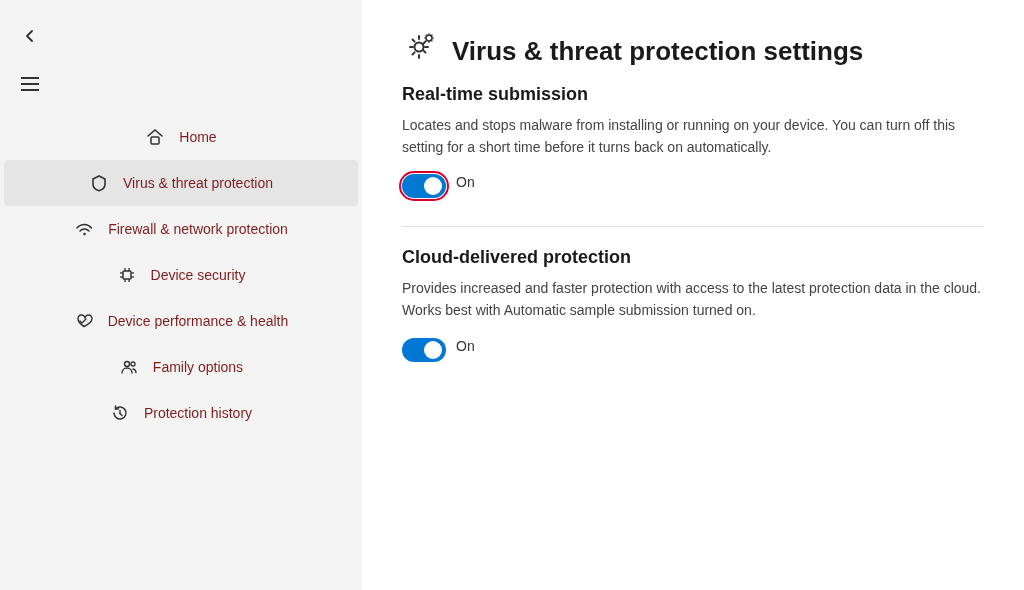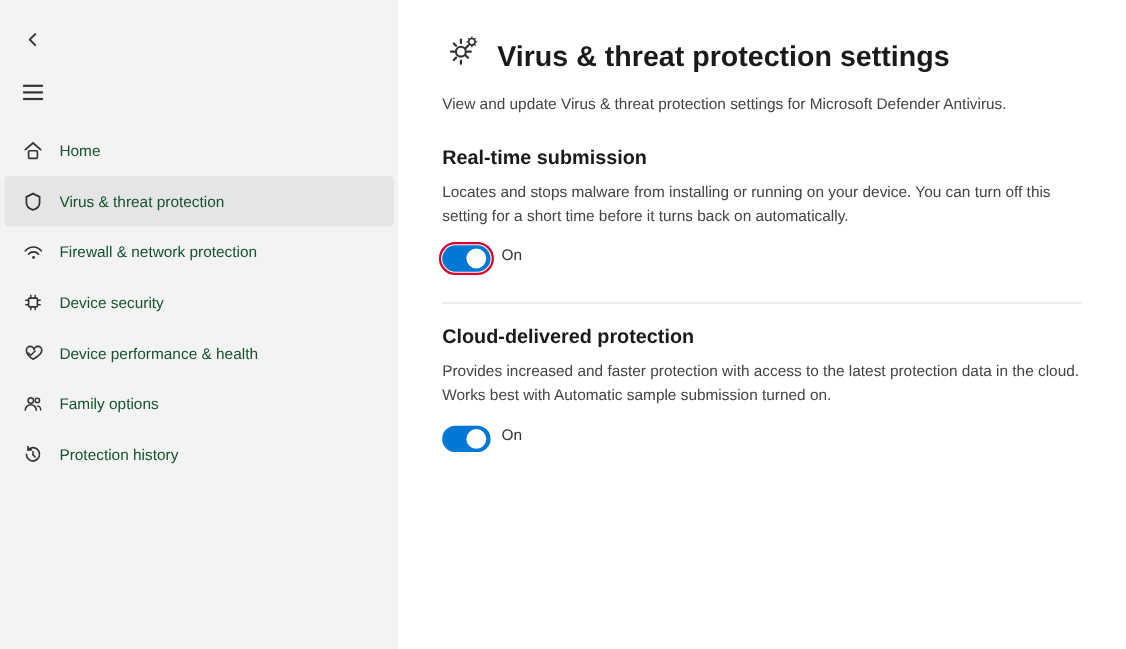--- a/index.html
+++ b/index.html
@@ -68,25 +68,26 @@
       flex-direction: column;
       margin-top: 8px;
     }
 
     .nav-item {
       display: flex;
       align-items: center;
       padding: 10px 16px;
       cursor: pointer;
       font-size: 14px;
-      color: #14532d;
+      color: #7f1d1d;
       gap: 14px;
       min-height: 46px;
       border-radius: 4px;
       margin: 0 4px;
+      justify-content: center;
     }
 
     .nav-item.active {
       background: #e5e5e5;
       font-weight: 500;
     }
 
     .nav-icon {
       width: 20px;
       min-width: 20px;
@@ -320,21 +321,20 @@
 
         <circle cx="27" cy="10" r="3" fill="none" stroke="#333" stroke-width="1.5"></circle>
         <path d="M27 5.5v1.5M27 13v1.5M22.5 10h1.5M30 10h1.5
           M23.9 6.9l1.1 1.1M28.9 11.9l1.1 1.1
           M23.9 13.1l1.1-1.1M28.9 8.1l1.1-1.1" stroke="#333" stroke-width="1.2" stroke-linecap="round"></path>
       </svg>
     </span>
     <h1 class="page-title">Virus &amp; threat protection settings</h1>
   </div>
 
-  <p class="page-subtitle">View and update Virus &amp; threat protection settings for Microsoft Defender Antivirus.</p>
 
   <div id="sections-container">
       <div class="section">
         <h2 class="section-title">Real-time submission</h2>
         <p class="section-desc">Locates and stops malware from installing or running on your device. You can turn off this setting for a short time before it turns back on automatically.</p>
         <div class="toggle-row">
           <label class="toggle-switch outlined"><input type="checkbox" checked="" style=""><div class="toggle-track"></div><div class="toggle-thumb"></div></label>
           <span class="toggle-label">On</span>
         </div>
       </div>

